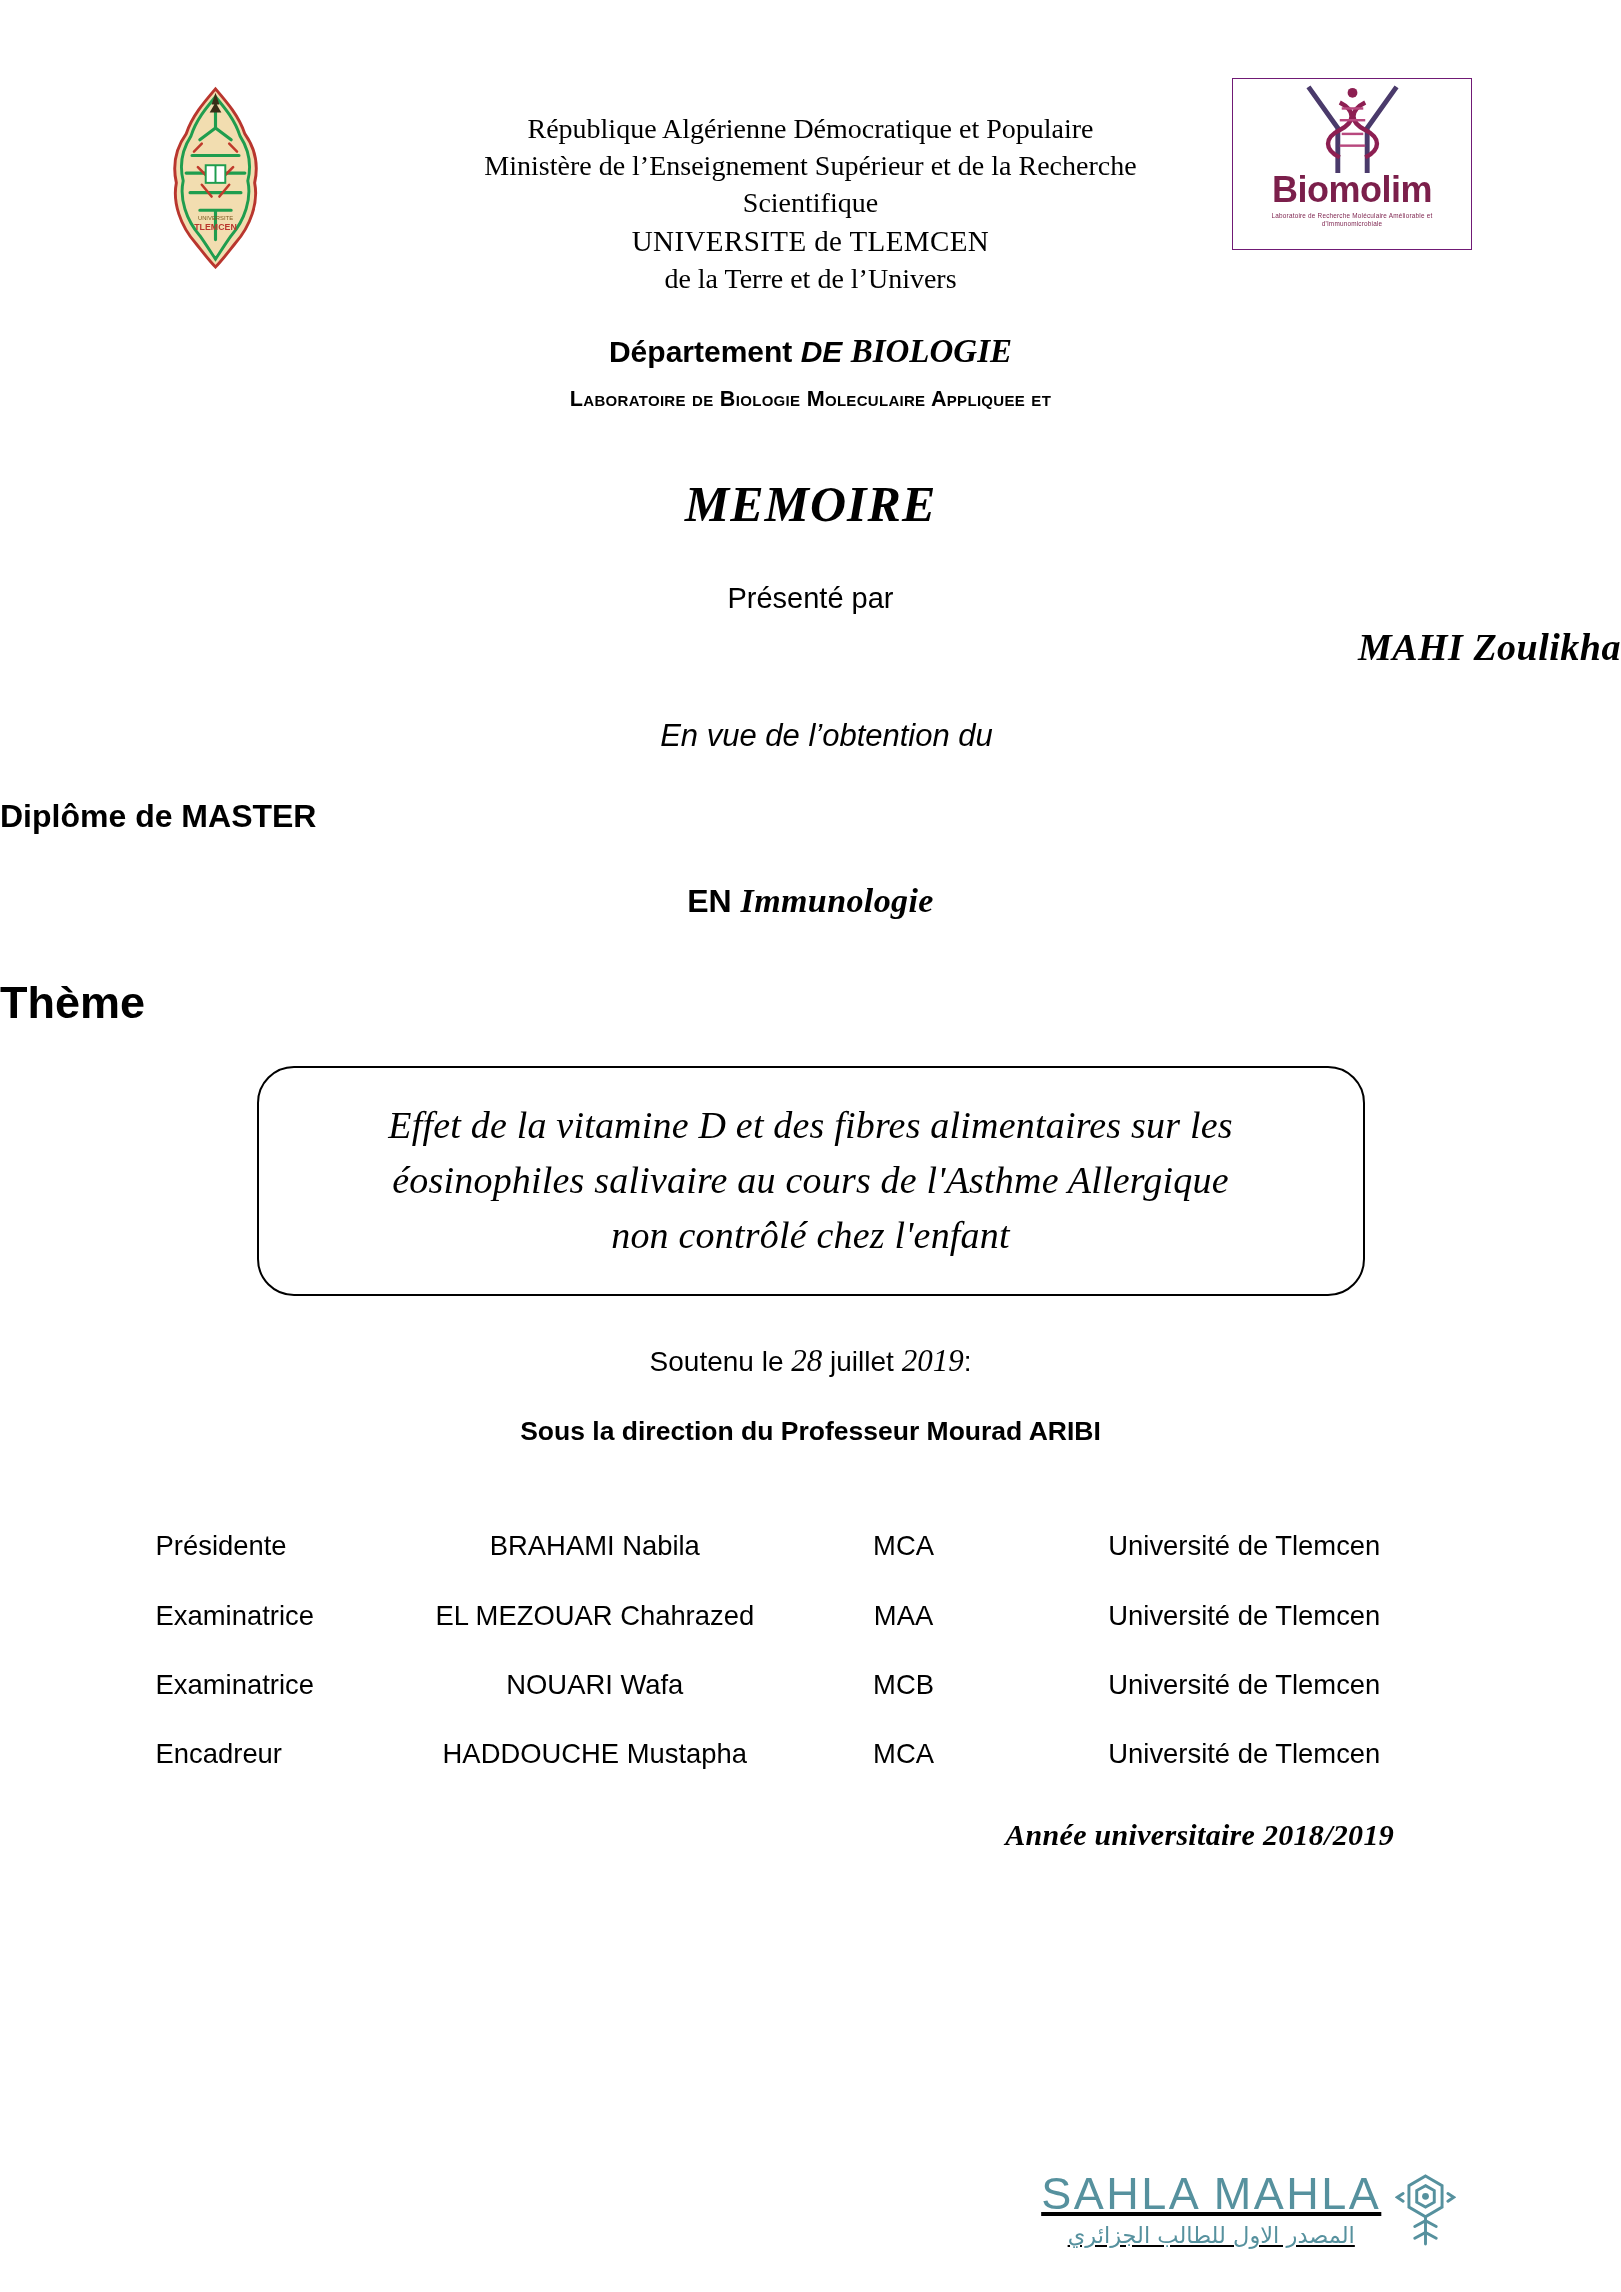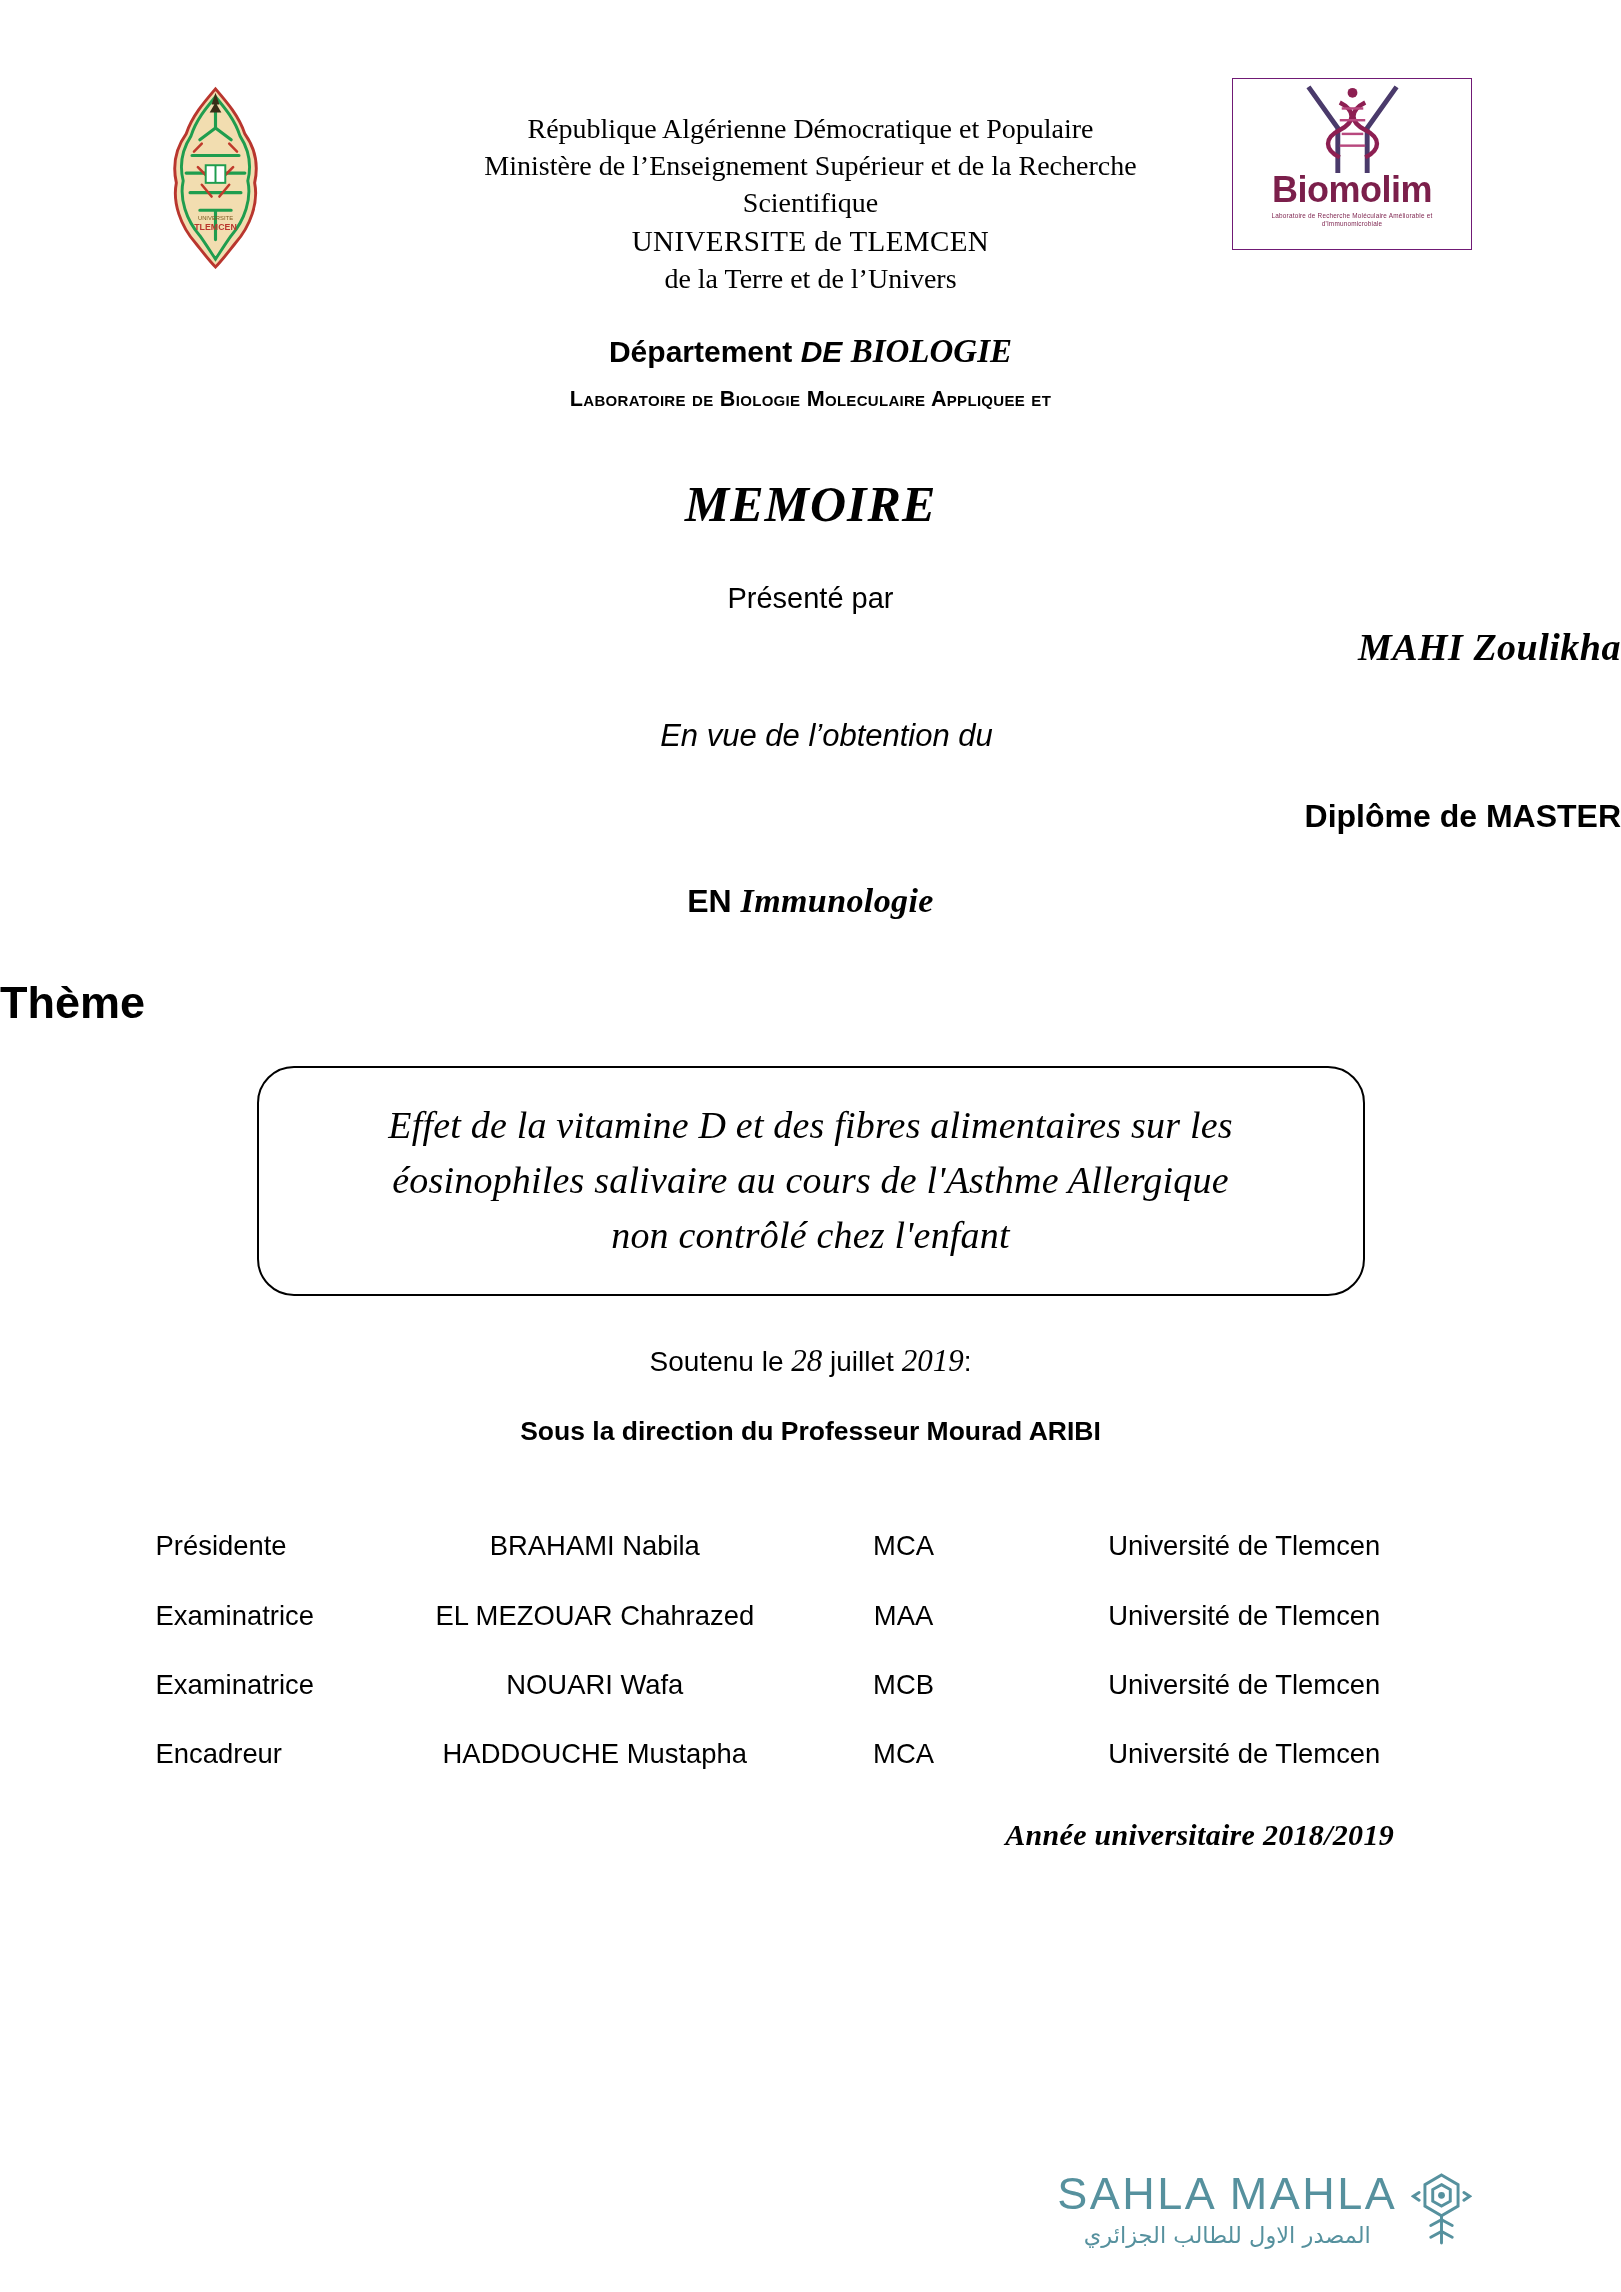--- a/index.html
+++ b/index.html
@@ -138,21 +138,21 @@
 
   .envue {
     text-align: center;
     margin-top: 49px;
     font-family: "Liberation Sans", sans-serif;
     font-style: italic;
     font-size: 31px;
     margin-left: 32px;
   }
   .diplome {
-    text-align: right;
+    text-align: left;
     margin-top: 44px;
     font-family: "Liberation Sans", sans-serif;
     font-weight: bold;
     font-size: 32px;
   }
   .en-spec {
     text-align: center;
     margin-top: 47px;
     font-family: "Liberation Sans", sans-serif;
     font-weight: bold;
@@ -238,24 +238,26 @@
     margin: 29px 227px 0 0;
     font-family: "Liberation Serif", serif;
     font-style: italic;
     font-weight: bold;
     font-size: 30px;
     letter-spacing: 0.3px;
   }
 
   .sahla {
     position: absolute;
-    right: 149px;
+    right: 165px;
     bottom: 45px;
     display: flex;
+    align-items: center;
     gap: 13.7px;
+    text-decoration: underline;
   }
   .sahla-words { text-align: center; }
   .sahla-name {
     font-family: "Liberation Sans", sans-serif;
     font-size: 45px;
     letter-spacing: 2.5px;
     color: #56919e;
     line-height: 1;
   }
   .sahla-ar {

